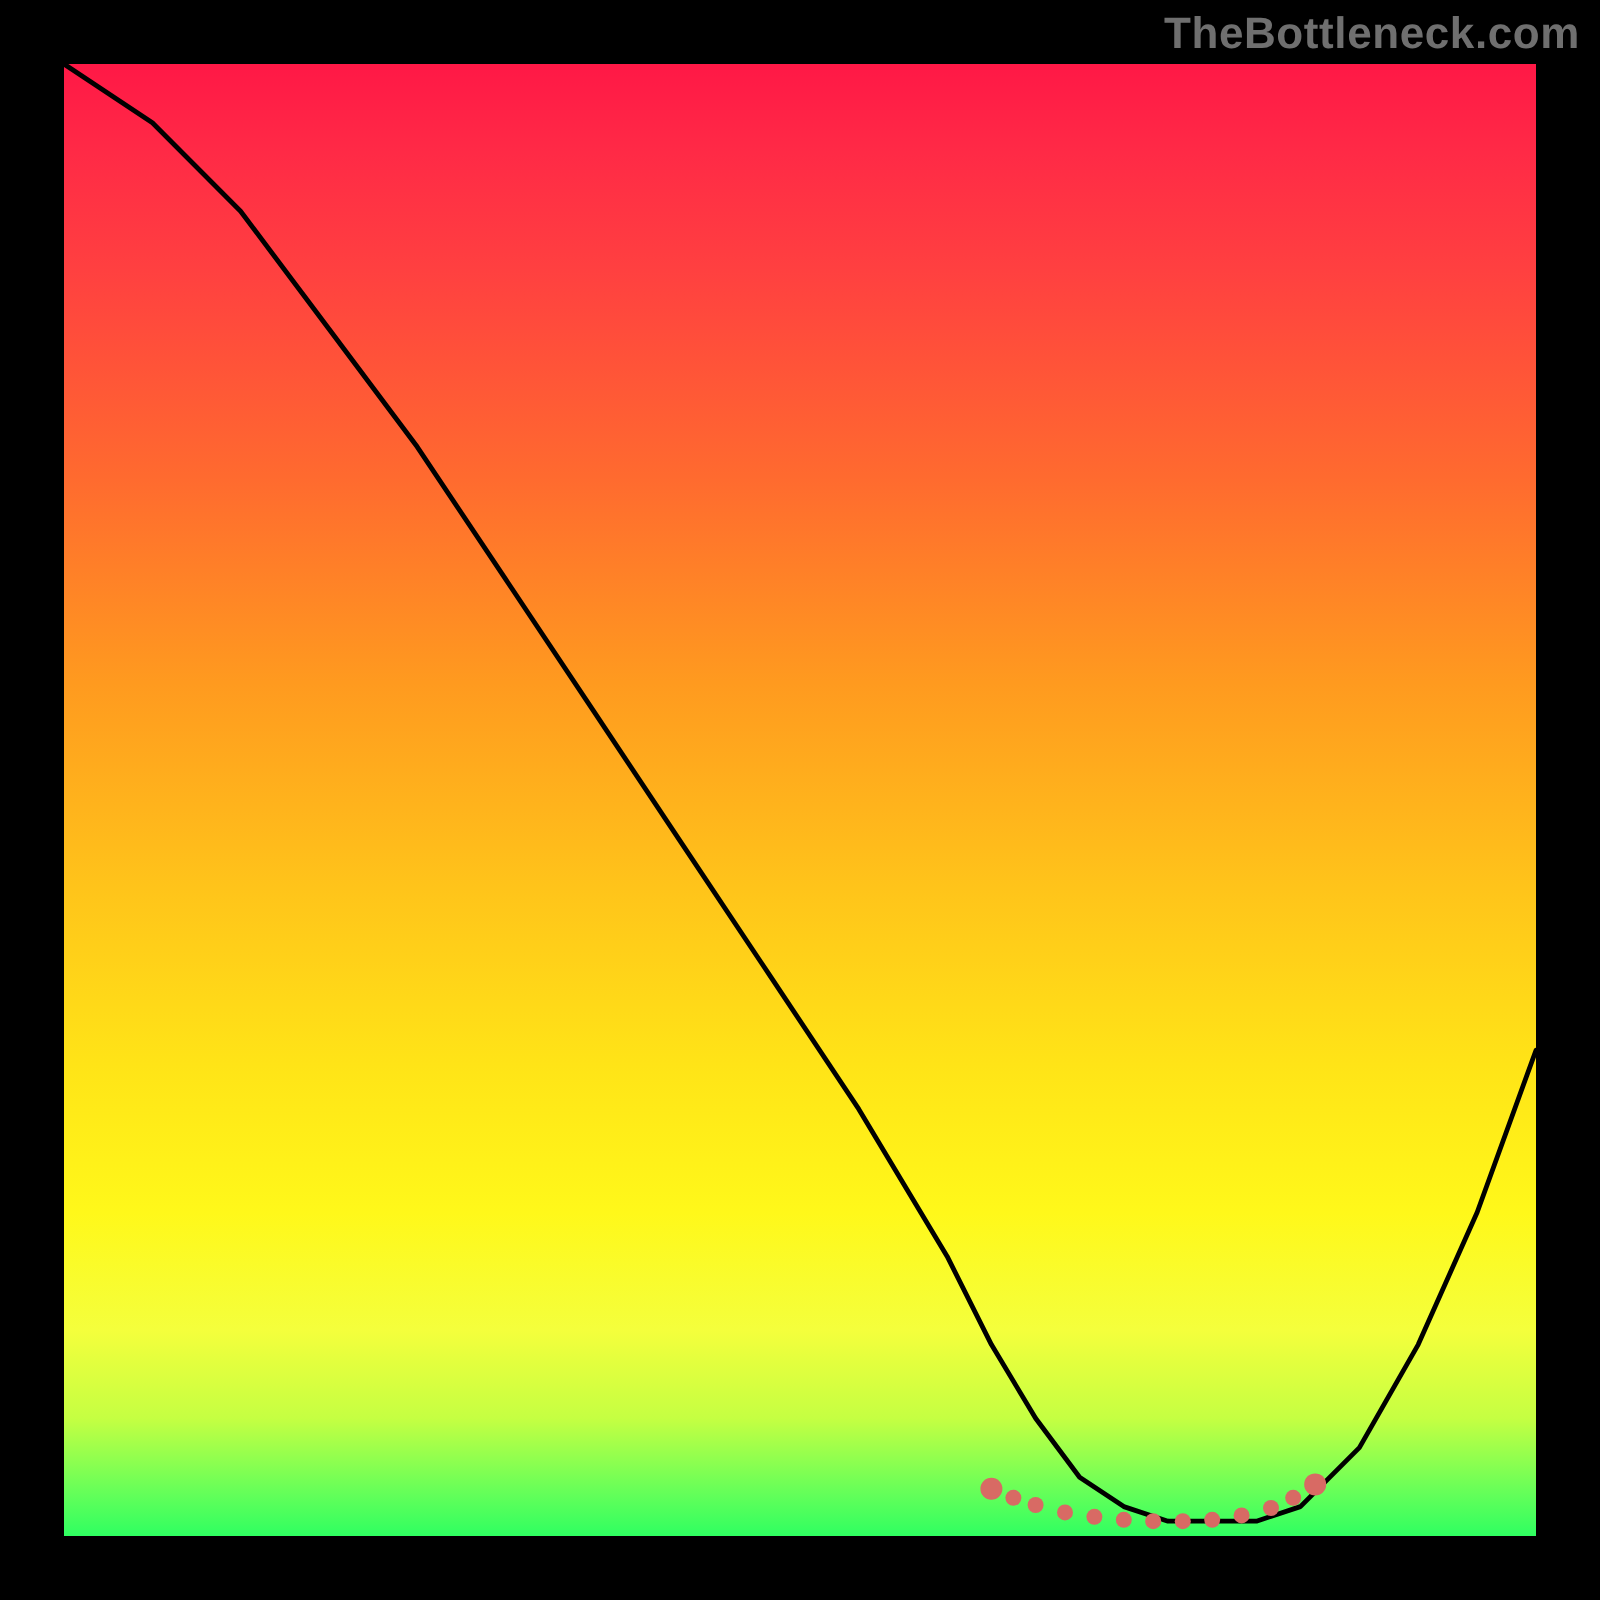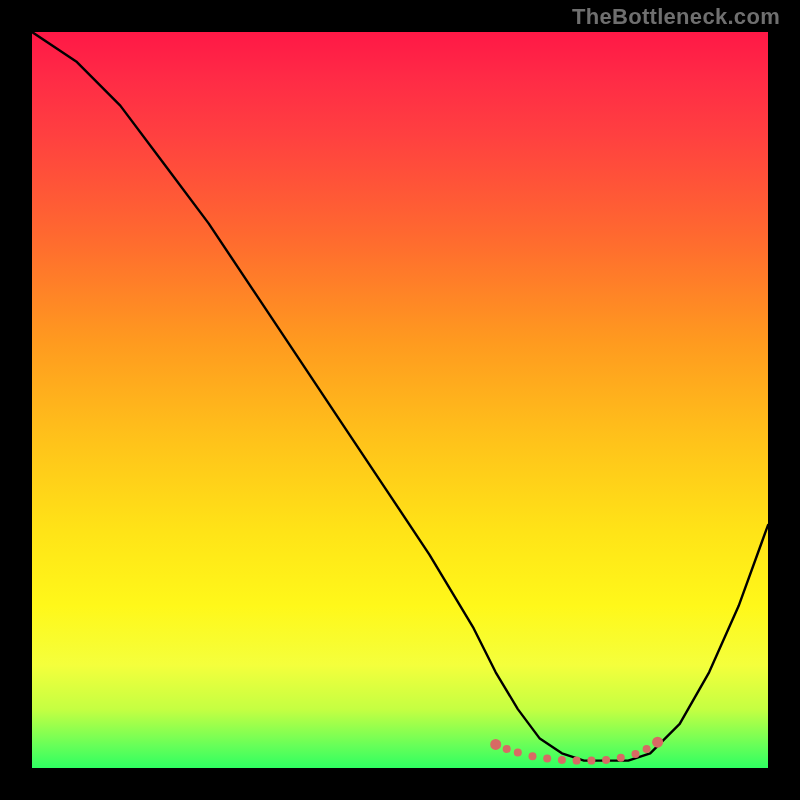--- a/index.html
+++ b/index.html
@@ -13,21 +13,21 @@
   }
   .frame {
     position: relative;
     width: 800px;
     height: 800px;
     background: #000;
   }
   .watermark {
     position: absolute;
     top: 4px;
-    right: 20px;
+    right: 10px;
     color: #6f6f6f;
     font-size: 22px;
     font-weight: 600;
     letter-spacing: 0.3px;
     user-select: none;
     z-index: 5;
   }
   .plot-area {
     position: absolute;
     left: 32px;

